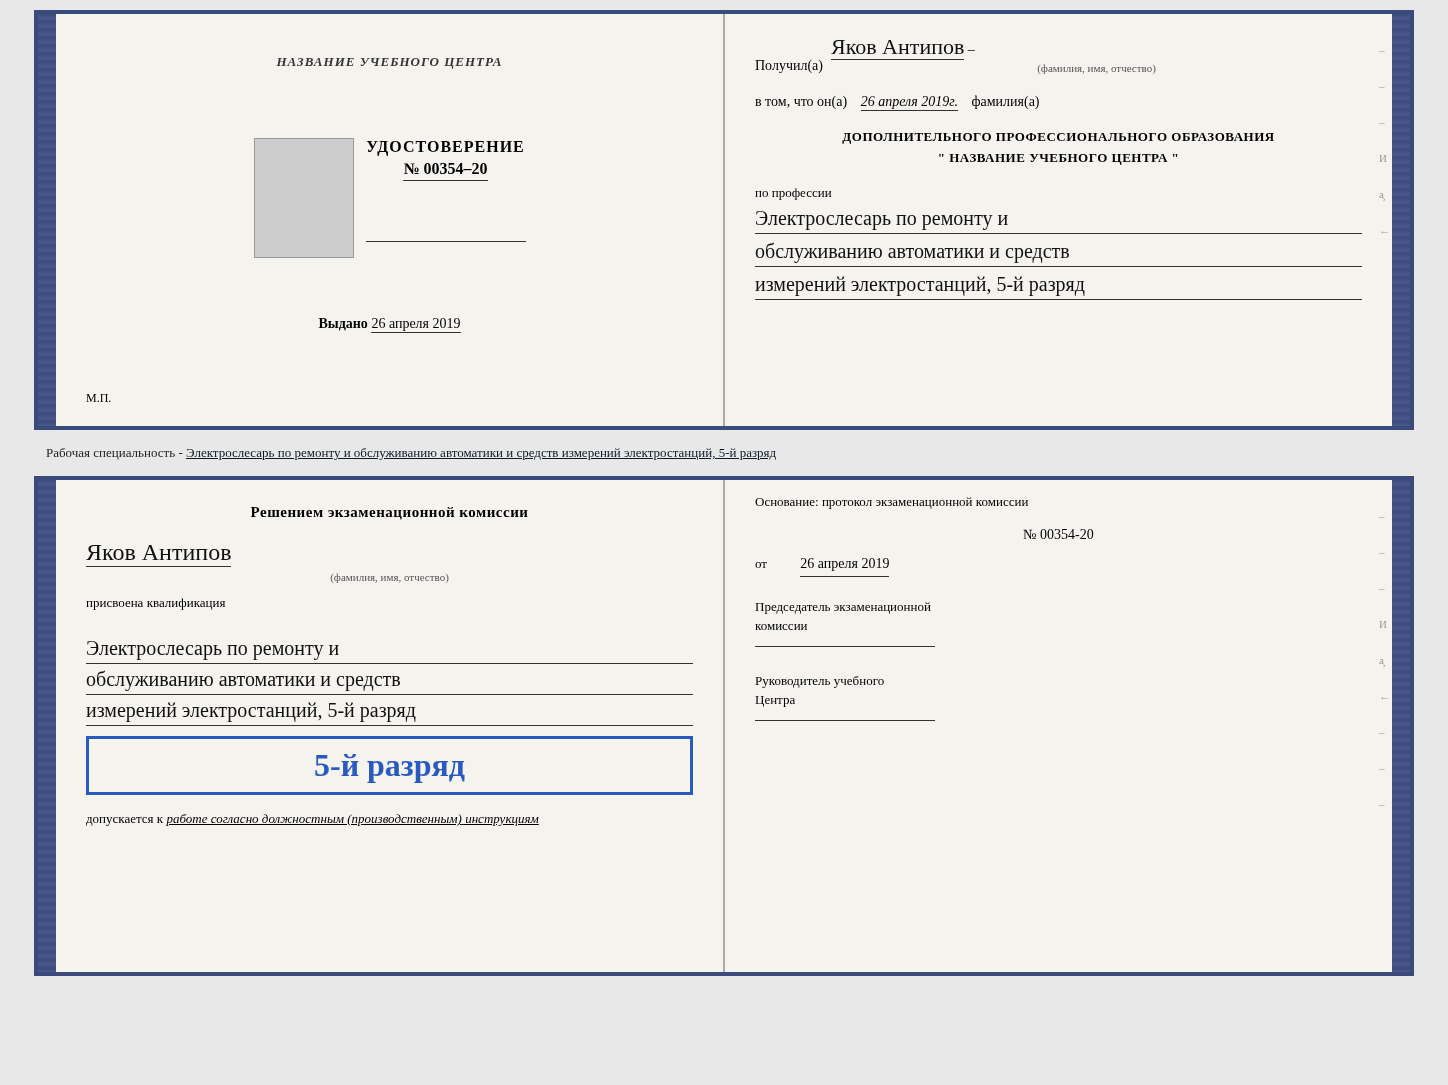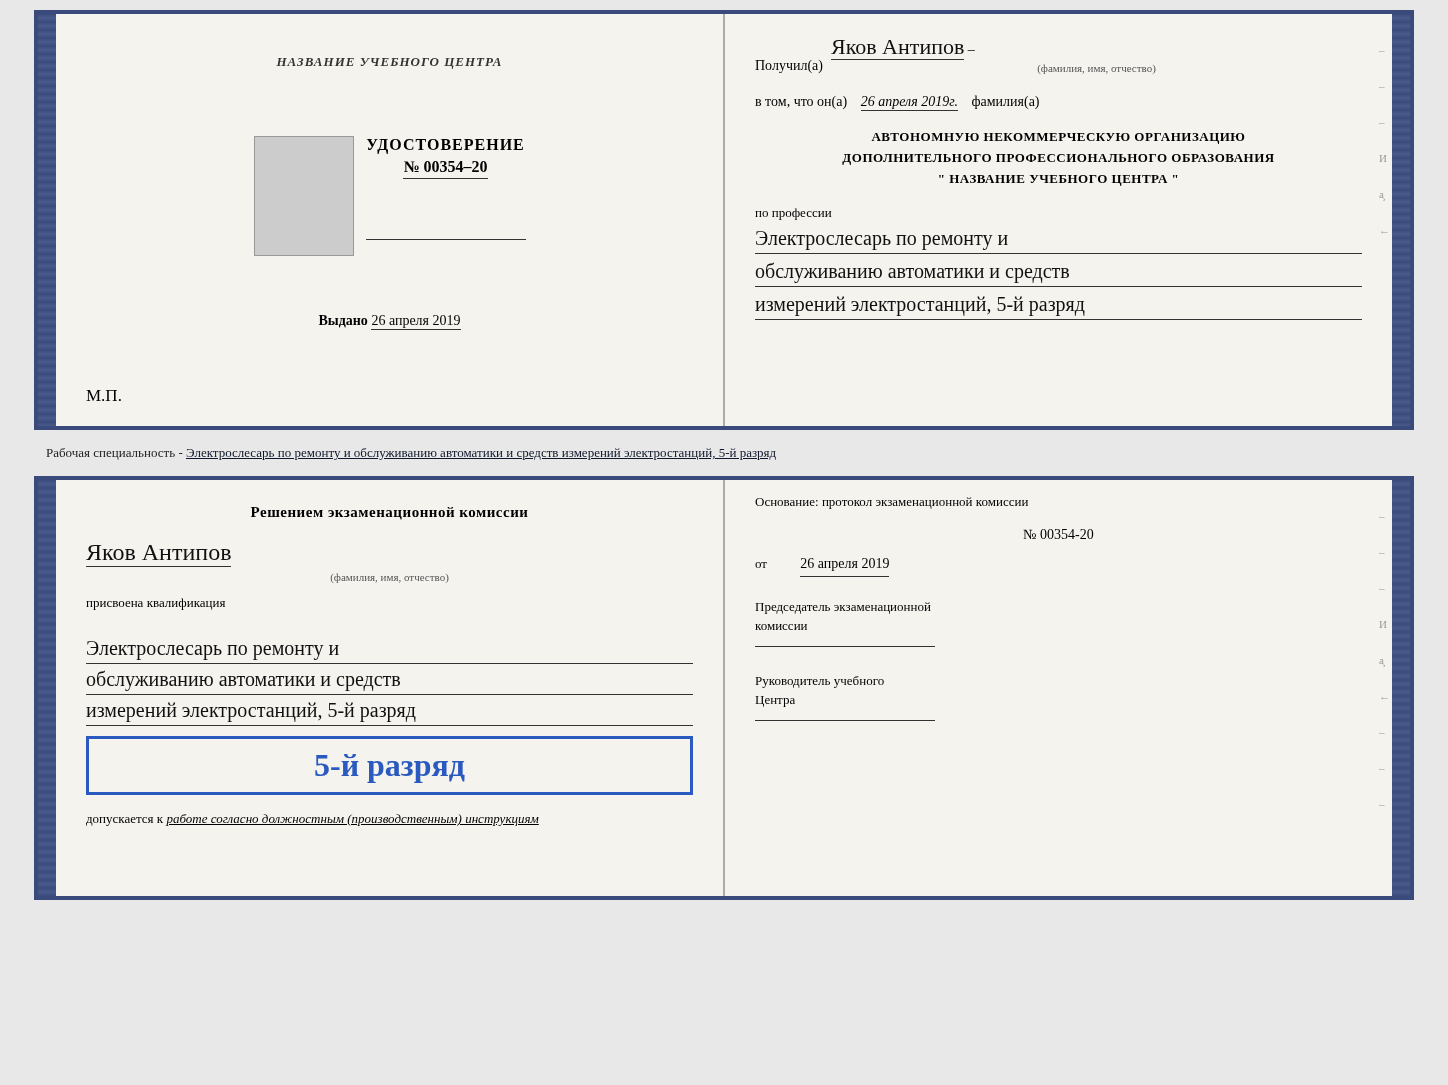--- a/index.html
+++ b/index.html
@@ -107,21 +107,21 @@
     .issued-label {
       font-weight: bold;
     }
 
     .issued-date {
       border-bottom: 1px solid #333;
       display: inline-block;
     }
 
     .mp-block {
-      font-size: 17px;
+      font-size: 12px;
       align-self: flex-start;
     }
 
     
     .recipient-line {
       display: flex;
       align-items: flex-end;
       gap: 8px;
       font-size: 14px;
       margin-bottom: 6px;
@@ -192,21 +192,21 @@
 
     .specialty-bar .underlined {
       text-decoration: underline;
       color: #0f172a;
     }
 
     
     .book-bottom {
       display: flex;
       width: 100%;
-      height: 424px;
+      height: 500px;
       border: 4px solid #3a4a7a;
       background: #f5f3ee;
       position: relative;
     }
 
     .bottom-left-page {
       flex: 1;
       padding: 22px 30px;
       display: flex;
       flex-direction: column;
@@ -372,21 +372,20 @@
         </div>
       </div>
 
       <div class="date-line">
         <span>в том, что он(а)</span>
         <span class="date-value" style="margin: 0 10px;">26 апреля 2019г.</span>
         <span>фамилия(а)</span>
       </div>
 
       <div class="org-description">
-        <div>АВТОНОМНУЮ НЕКОММЕРЧЕСКУЮ ОРГАНИЗАЦИЮ</div>
         <div>ДОПОЛНИТЕЛЬНОГО ПРОФЕССИОНАЛЬНОГО ОБРАЗОВАНИЯ</div>
         <div>"  НАЗВАНИЕ УЧЕБНОГО ЦЕНТРА  "</div>
       </div>
 
       <div class="profession-label">по профессии</div>
 
       <span class="profession-text">Электрослесарь по ремонту и</span>
       <span class="profession-text">обслуживанию автоматики и средств</span>
       <span class="profession-text">измерений электростанций, 5-й разряд</span>
 

